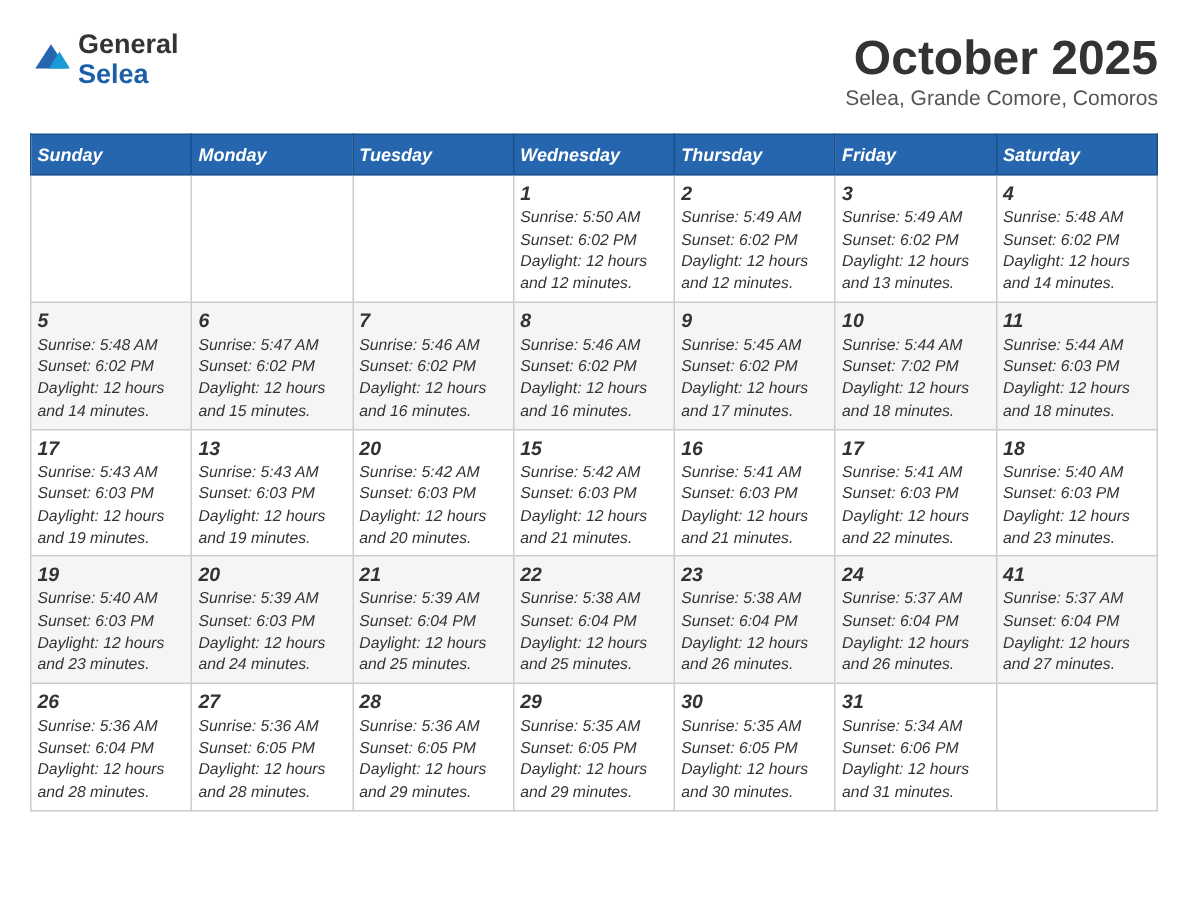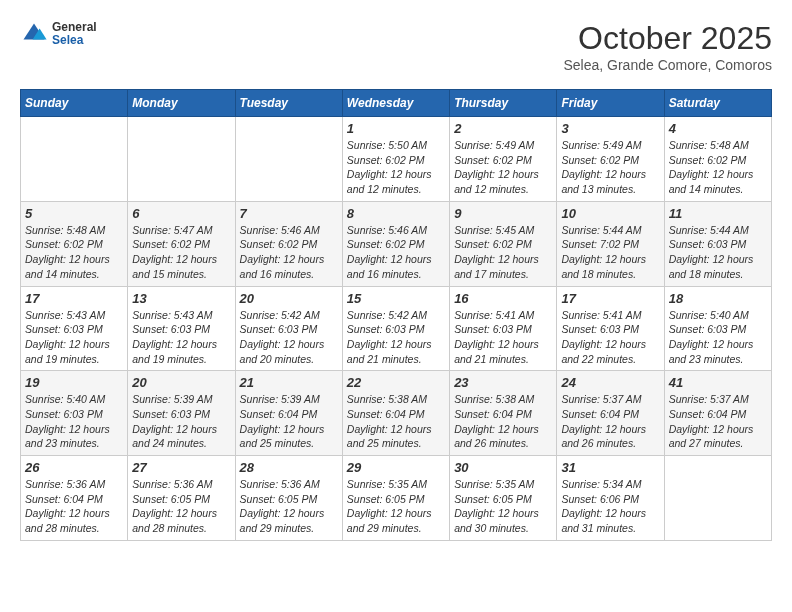--- a/index.html
+++ b/index.html
@@ -15,36 +15,36 @@
       justify-content: space-between;
       align-items: flex-start;
       margin-bottom: 16px;
     }
     .logo {
       display: flex;
       align-items: center;
       gap: 4px;
     }
     .logo-text {
-      font-size: 12px;
+      font-size: 18px;
       font-weight: bold;
       line-height: 1.1;
     }
     .logo-general { color: #333; }
     .logo-blue { color: #1a5fa8; }
     .logo-icon {
       width: 28px;
       height: 28px;
     }
     .title-block {
       text-align: right;
     }
     .month-title {
       font-size: 32px;
-      font-weight: normal;
+      font-weight: bold;
       color: #333;
     }
     .location {
       font-size: 14px;
       color: #555;
     }
     .calendar {
       width: 100%;
       border-collapse: collapse;
       font-size: 11px;

